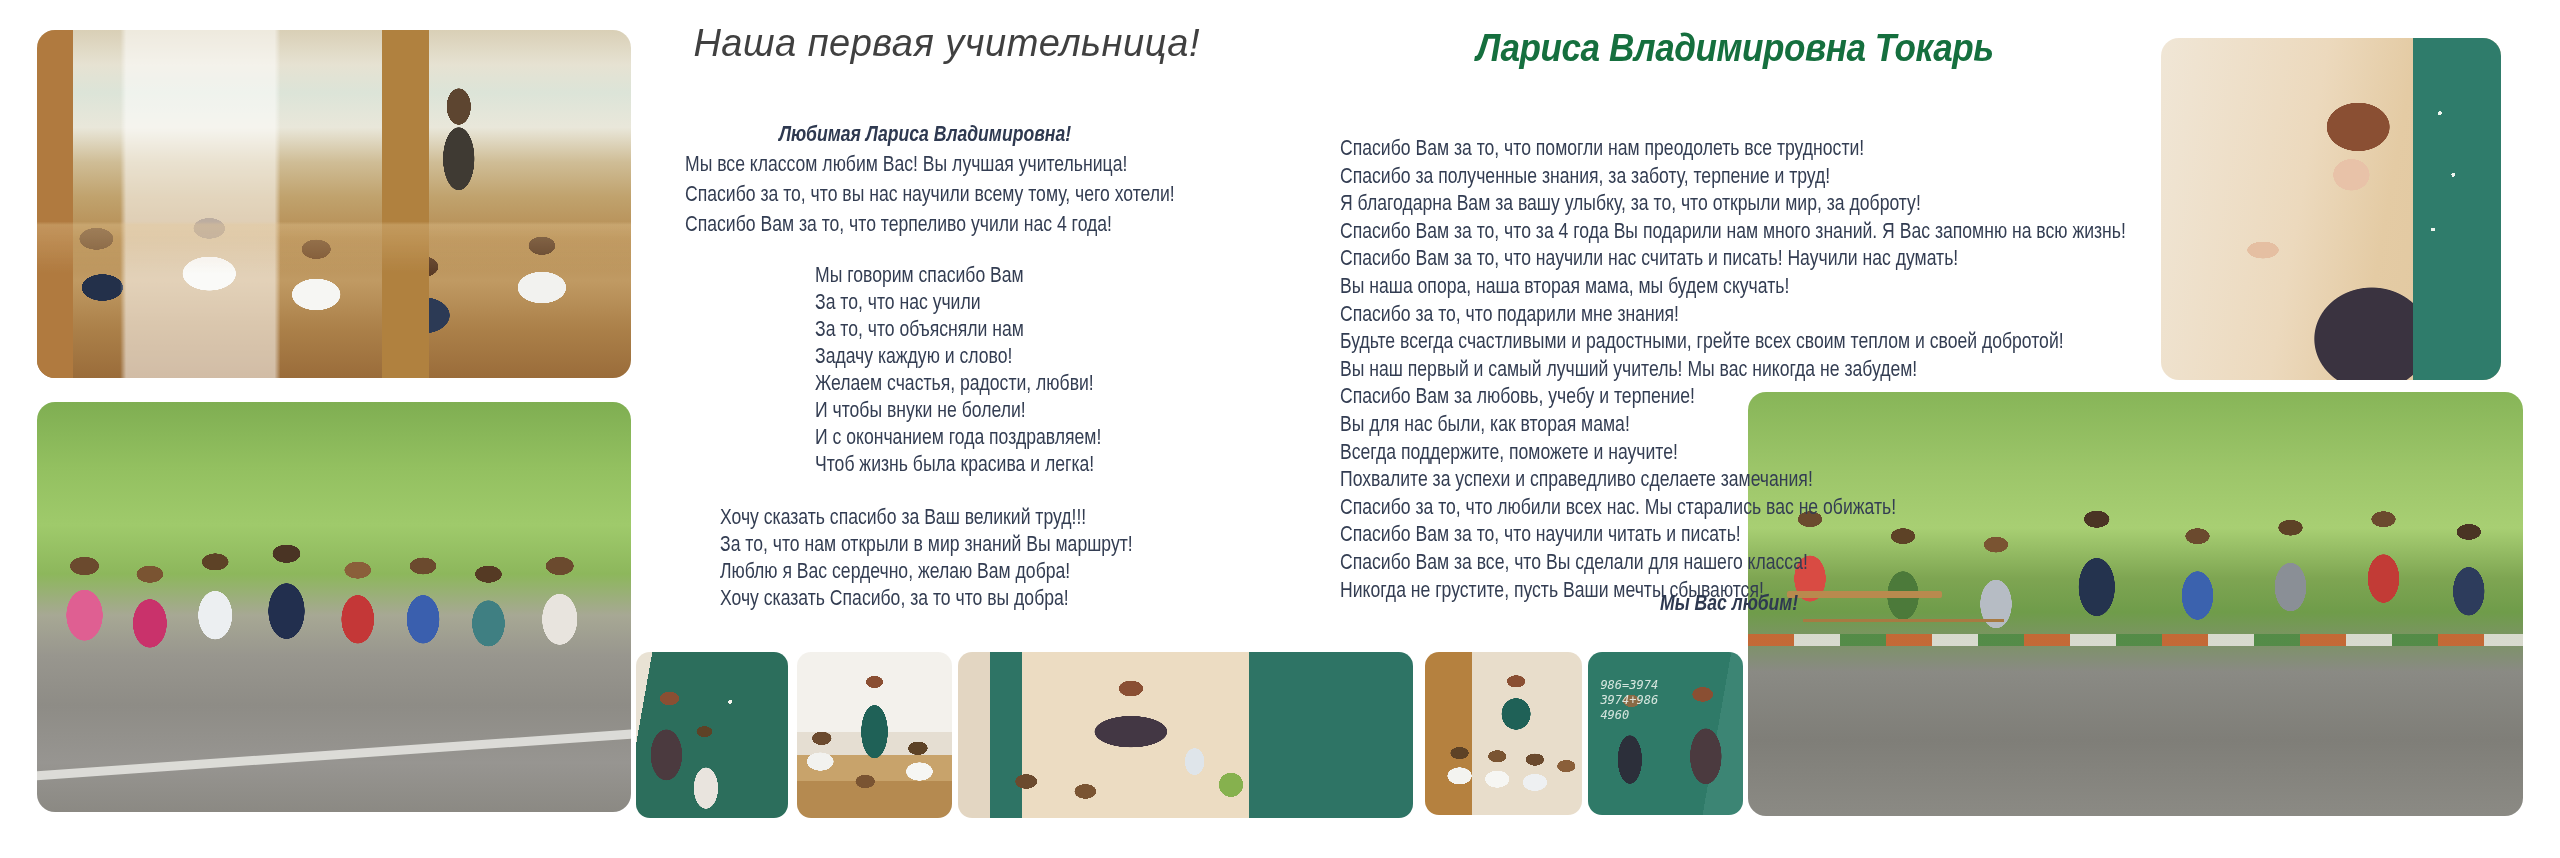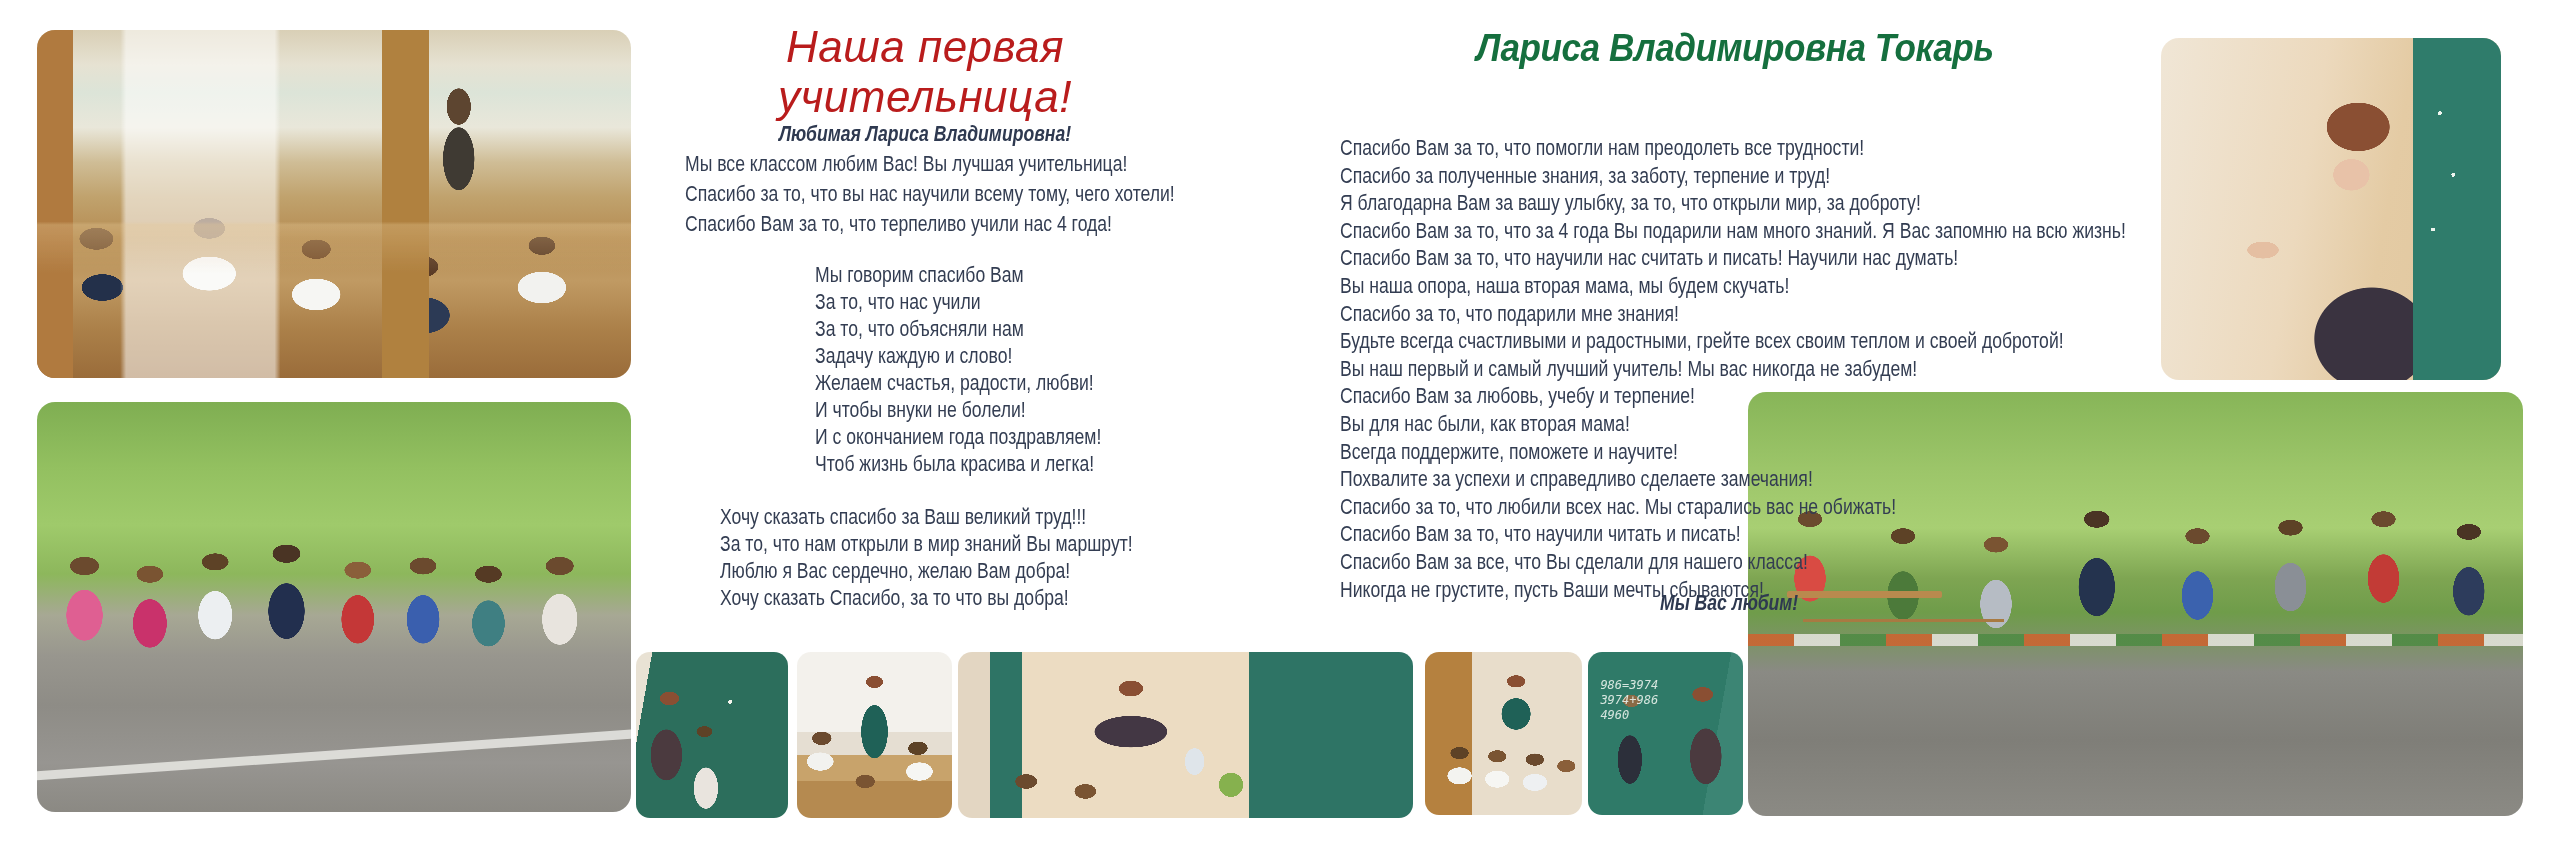--- a/index.html
+++ b/index.html
@@ -145,22 +145,22 @@
     radial-gradient(ellipse 20px 13px at 93% 33%,#4a3424 0 60%,transparent 61%),
     radial-gradient(ellipse 26px 40px at 93% 47%,#2d3c5c 0 60%,transparent 61%);}
   .curb{position:absolute;top:57%;left:0;width:100%;height:12px;
     background:repeating-linear-gradient(90deg,#d0622e 0 46px,#e8e6e0 46px 92px,#4d8a43 92px 138px);opacity:.85;}
   .bench{position:absolute;left:5%;top:47%;width:20%;height:7px;background:#b98a4e;border-radius:2px;
     box-shadow:14px 26px 0 -2px #a87a42,64px 26px 0 -2px #a87a42;}
 
   
   .t{position:absolute;color:#333d52;}
   .nowrap div{white-space:nowrap;}
-  .lt-title{left:650px;top:22px;width:550px;text-align:center;
-    font-style:italic;font-size:44px;letter-spacing:.5px;color:#b91c1c;}
+  .lt-title{left:650px;top:22px;width:550px;text-align:right;
+    font-style:italic;font-size:38px;letter-spacing:.5px;color:#404040;}
   .lt-salutation{left:650px;top:121px;width:550px;text-align:center;
     font-weight:bold;font-style:italic;font-size:22px;color:#2e3950;
     transform:scaleX(.8);transform-origin:50% 0;}
   .lt-intro{left:685px;top:149px;font-size:22px;line-height:30px;
     transform:scaleX(.8);transform-origin:0 0;}
   .lt-poem{left:815px;top:261px;font-size:22px;line-height:27px;
     transform:scaleX(.8);transform-origin:0 0;}
   .lt-closing{left:720px;top:503px;font-size:22px;line-height:27px;
     transform:scaleX(.8);transform-origin:0 0;}
   .rt-title{left:1430px;top:26px;width:610px;text-align:center;

